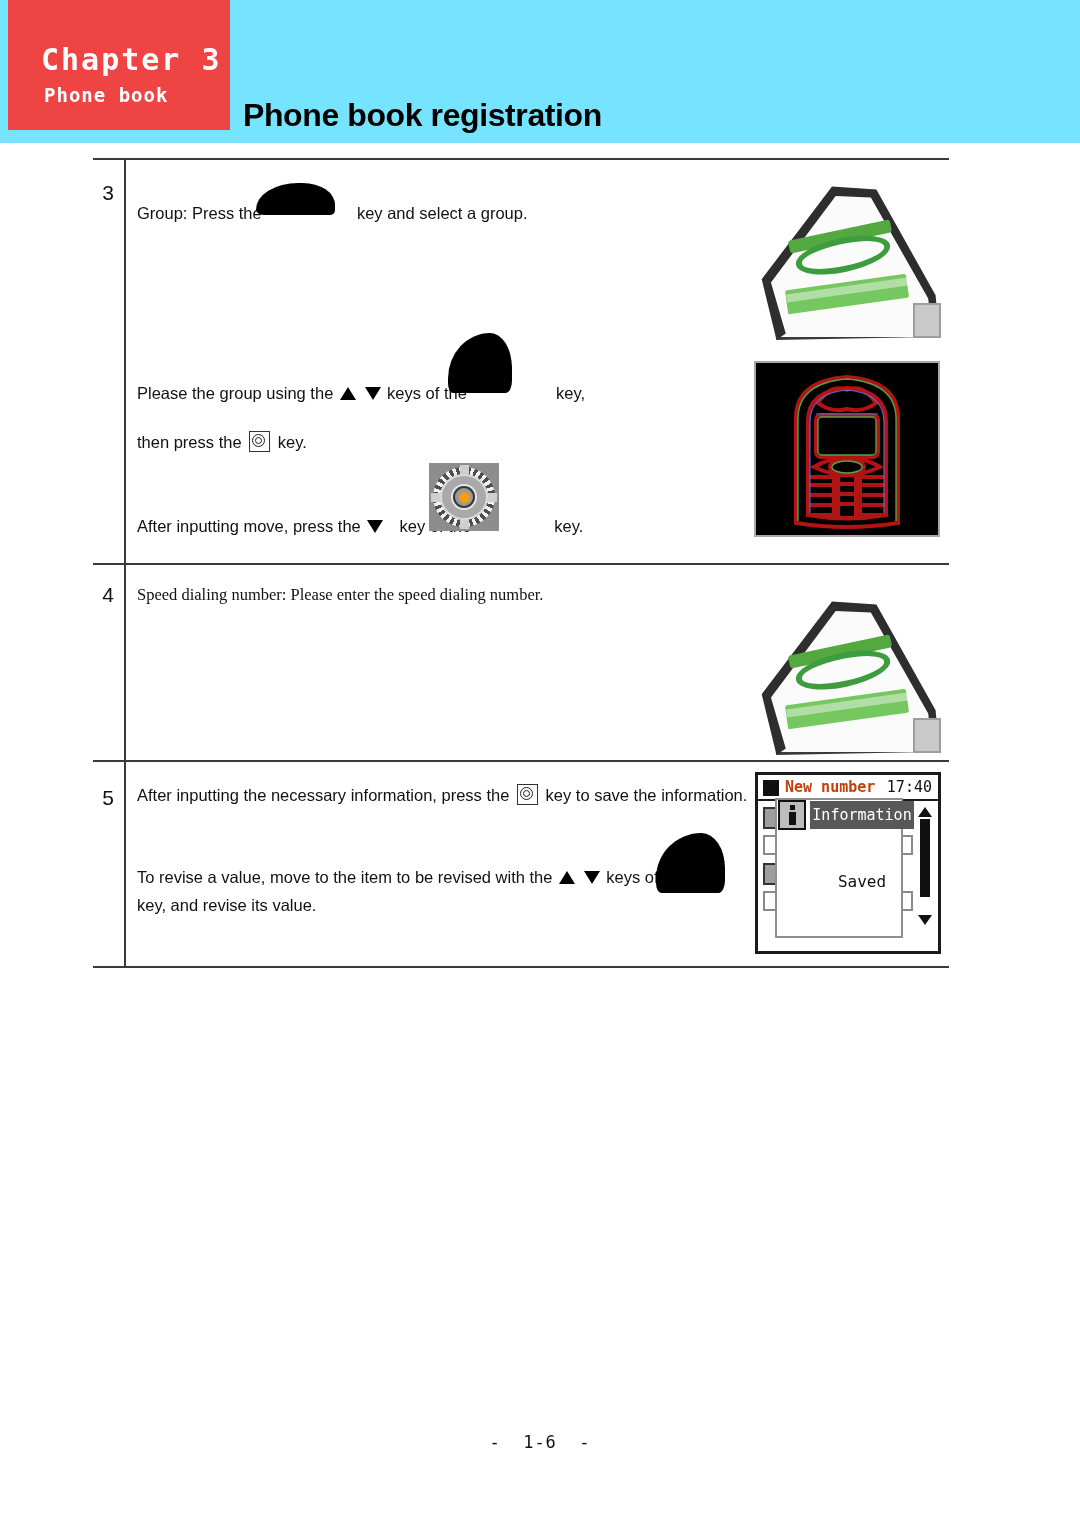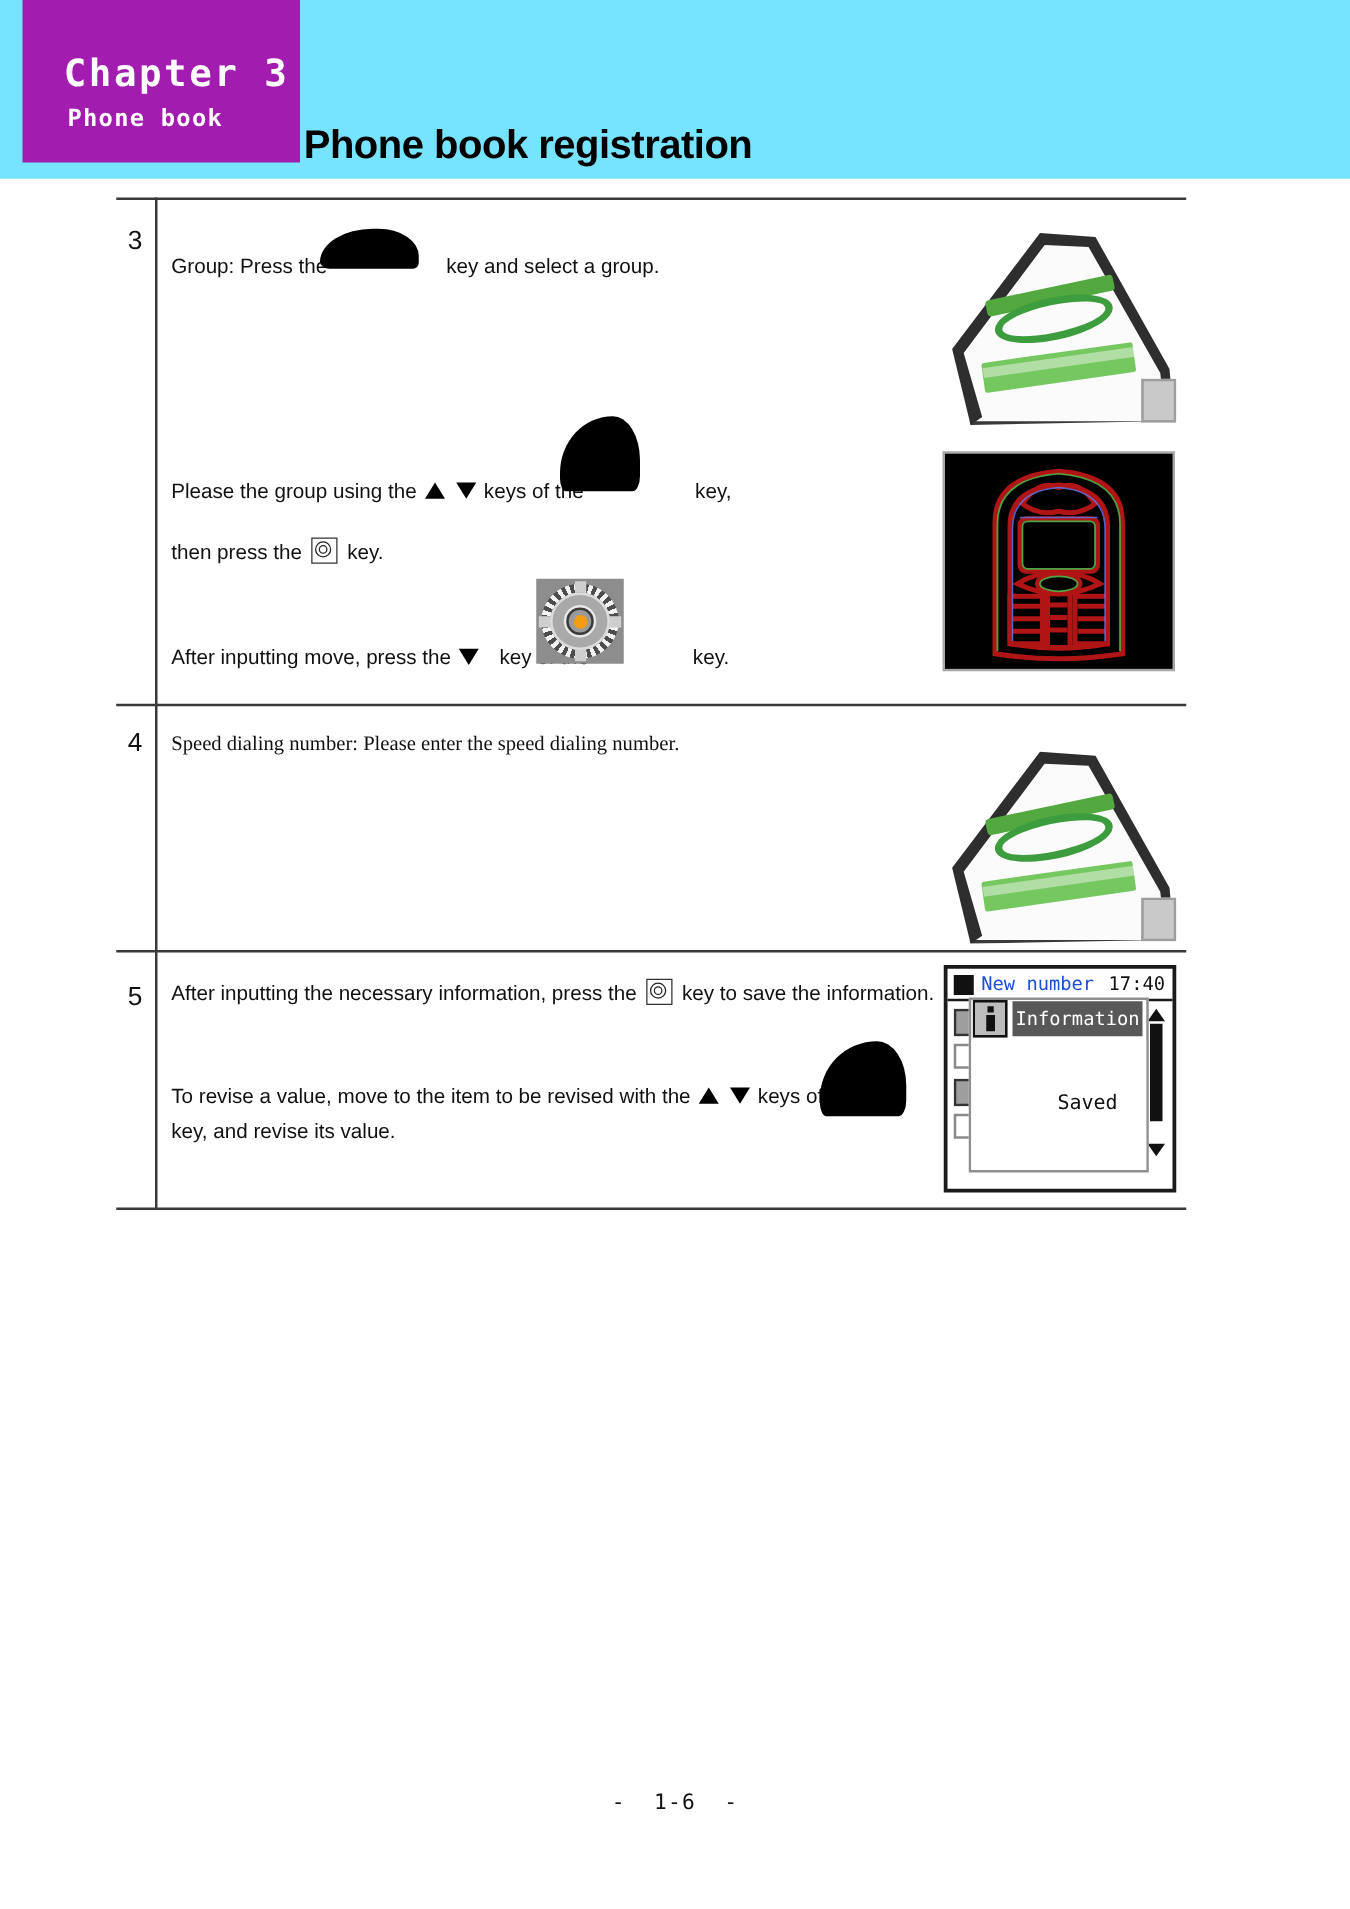--- a/index.html
+++ b/index.html
@@ -24,23 +24,23 @@
     height: 143px;
   }
   #header-band {
     position: absolute;
     left: 0; top: 0;
     width: 1080px; height: 143px;
     background: #77e4ff;
   }
   #chapter-box {
     position: absolute;
-    left: 18px; top: 0;
+    left: 8px; top: 0;
     width: 222px; height: 130px;
-    background: #a21caf;
+    background: #ef4444;
     text-align: right;
   }
   #chapter-title {
     position: absolute;
     left: 33px; top: 42px;
     font-family: "DejaVu Sans Mono", monospace;
     font-weight: bold;
     font-size: 30px;
     letter-spacing: 2px;
     color: #ffffff;
@@ -294,22 +294,23 @@
     position: absolute;
     left: 5px; top: 5px;
     width: 16px; height: 16px;
     background: #111;
   }
   #lcd-title {
     position: absolute;
     left: 27px; top: 3px;
     font-size: 15px;
     letter-spacing: 0px;
-    color: #1d4ed8;
+    color: #c2410c;
     white-space: pre;
+    font-weight: bold;
   }
   #lcd-time {
     position: absolute;
     right: 6px; top: 3px;
     font-size: 15px;
     color: #111;
     white-space: pre;
   }
   
   .bg-row {
@@ -345,21 +346,21 @@
   #lcd-scroll-down { bottom: 0; border-top: 10px solid #111; }
   #lcd-scroll-thumb {
     position: absolute;
     left: 2px; top: 12px;
     width: 10px; height: 78px;
     background: #111;
   }
   #lcd-dialog {
     position: absolute;
     left: 17px; top: 23px;
-    width: 144px; height: 140px;
+    width: 128px; height: 140px;
     background: #ffffff;
     border: 2px solid #8f8f8f;
     box-sizing: border-box;
   }
   #lcd-dialog-head {
     position: absolute;
     left: -1px; top: -1px;
     width: 140px; height: 32px;
     display: flex;
     align-items: center;

